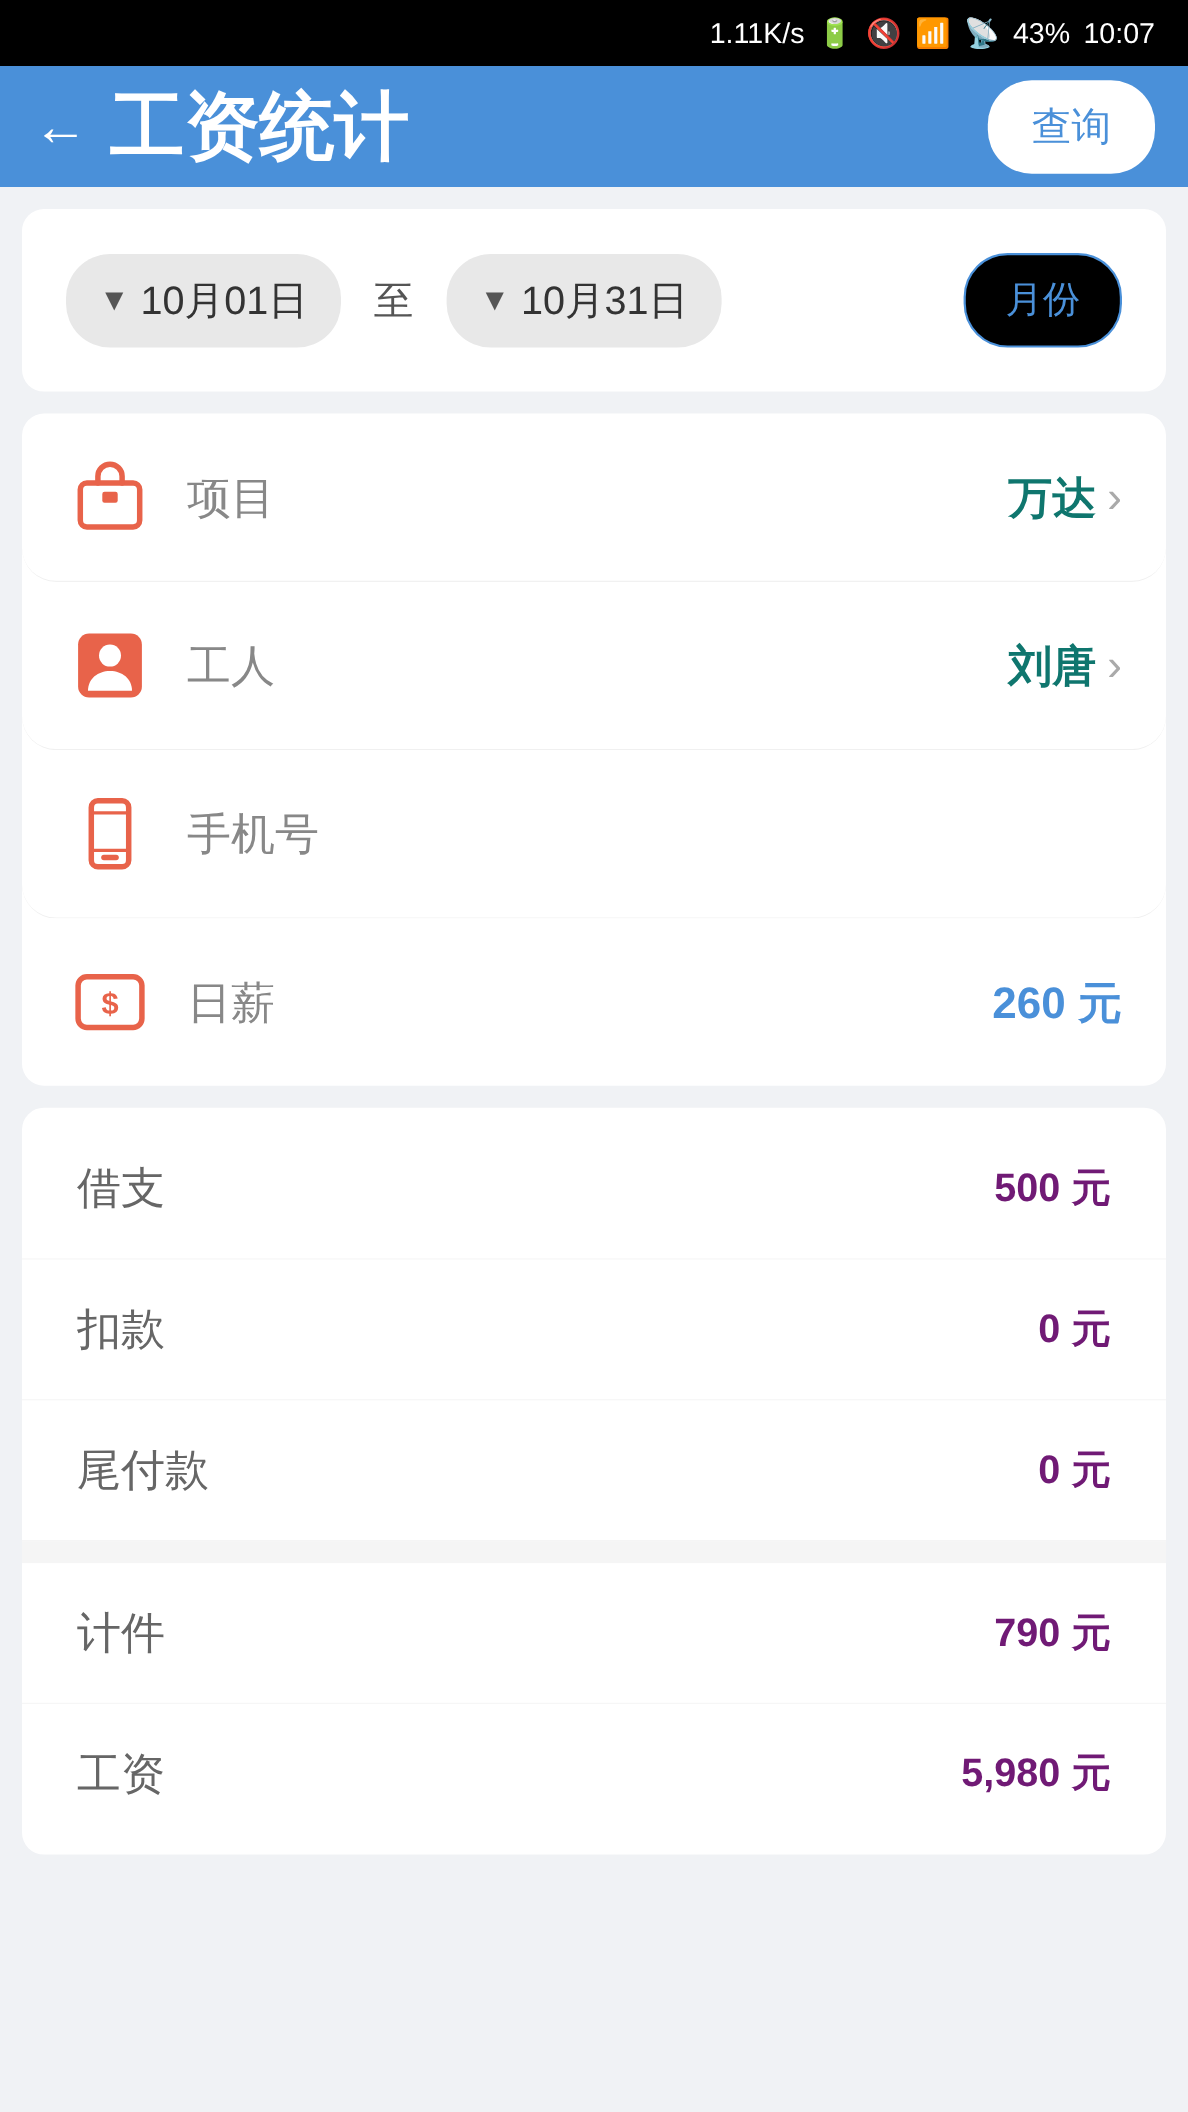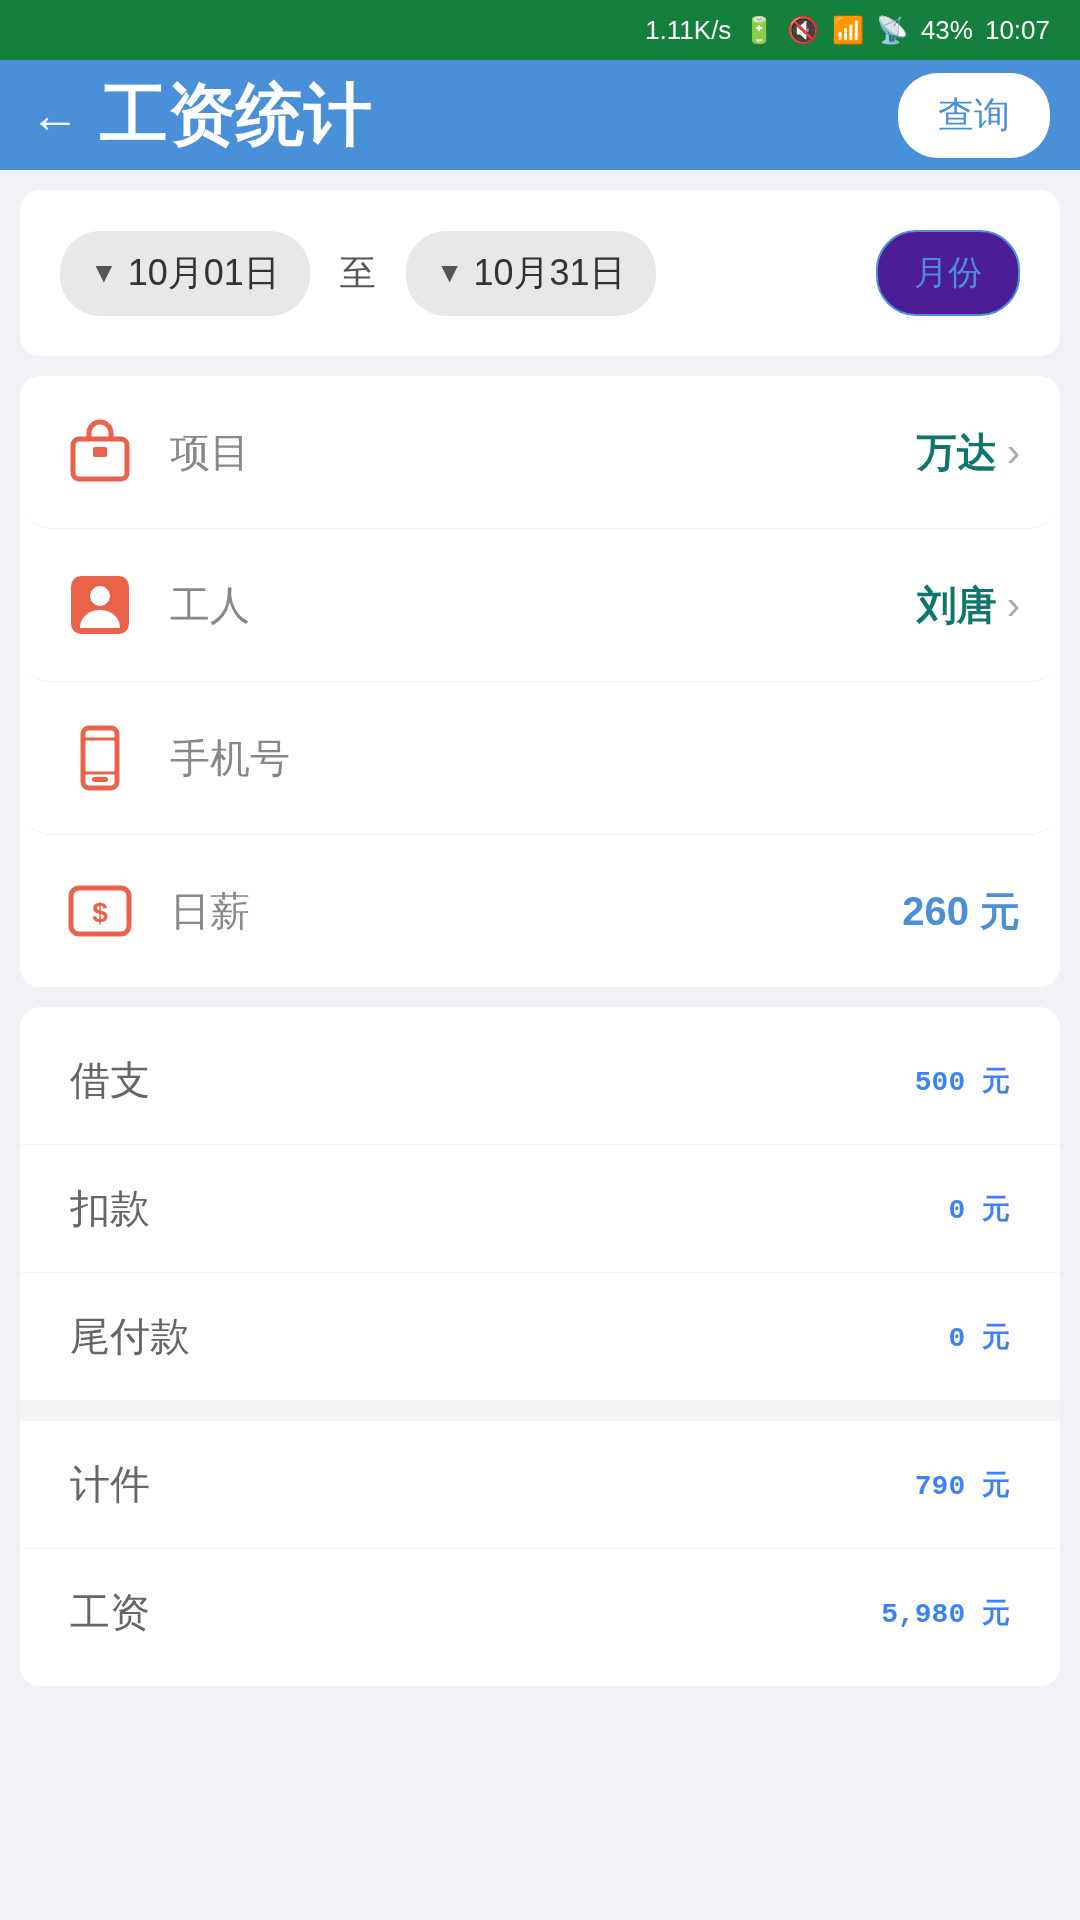--- a/index.html
+++ b/index.html
@@ -14,21 +14,21 @@
       min-height: 1920px;
       background: #f0f2f5;
       font-family: 'PingFang SC', 'Hiragino Sans GB', 'Microsoft YaHei', sans-serif;
       overflow-x: hidden;
     }
 
     
     .status-bar {
       width: 100%;
       height: 60px;
-      background: #15803d;
+      background: #000000;
       display: flex;
       align-items: center;
       justify-content: flex-end;
       padding: 0 30px;
       gap: 16px;
     }
 
     .status-bar-info {
       display: flex;
       align-items: center;
@@ -102,21 +102,21 @@
       font-size: 28px;
     }
 
     .date-separator {
       font-size: 36px;
       color: #555;
       padding: 0 10px;
     }
 
     .month-btn {
-      background: #4c1d95;
+      background: #000000;
       border: 2px solid #4a90d9;
       border-radius: 40px;
       padding: 18px 36px;
       color: #4a90d9;
       font-size: 34px;
       cursor: pointer;
       margin-left: auto;
     }
 
     
@@ -198,24 +198,23 @@
     .stat-row:last-child {
       border-bottom: none;
     }
 
     .stat-label {
       font-size: 40px;
       color: #666;
     }
 
     .stat-value {
-      font-size: 28px;
-      color: #3b82f6;
+      font-size: 36px;
+      color: #701a75;
       font-weight: 600;
-      font-family: Liberation Mono, monospace;
     }
 
     .stat-divider {
       height: 20px;
       background: #f5f5f5;
     }
   </style>
 </head>
 <body>
 

